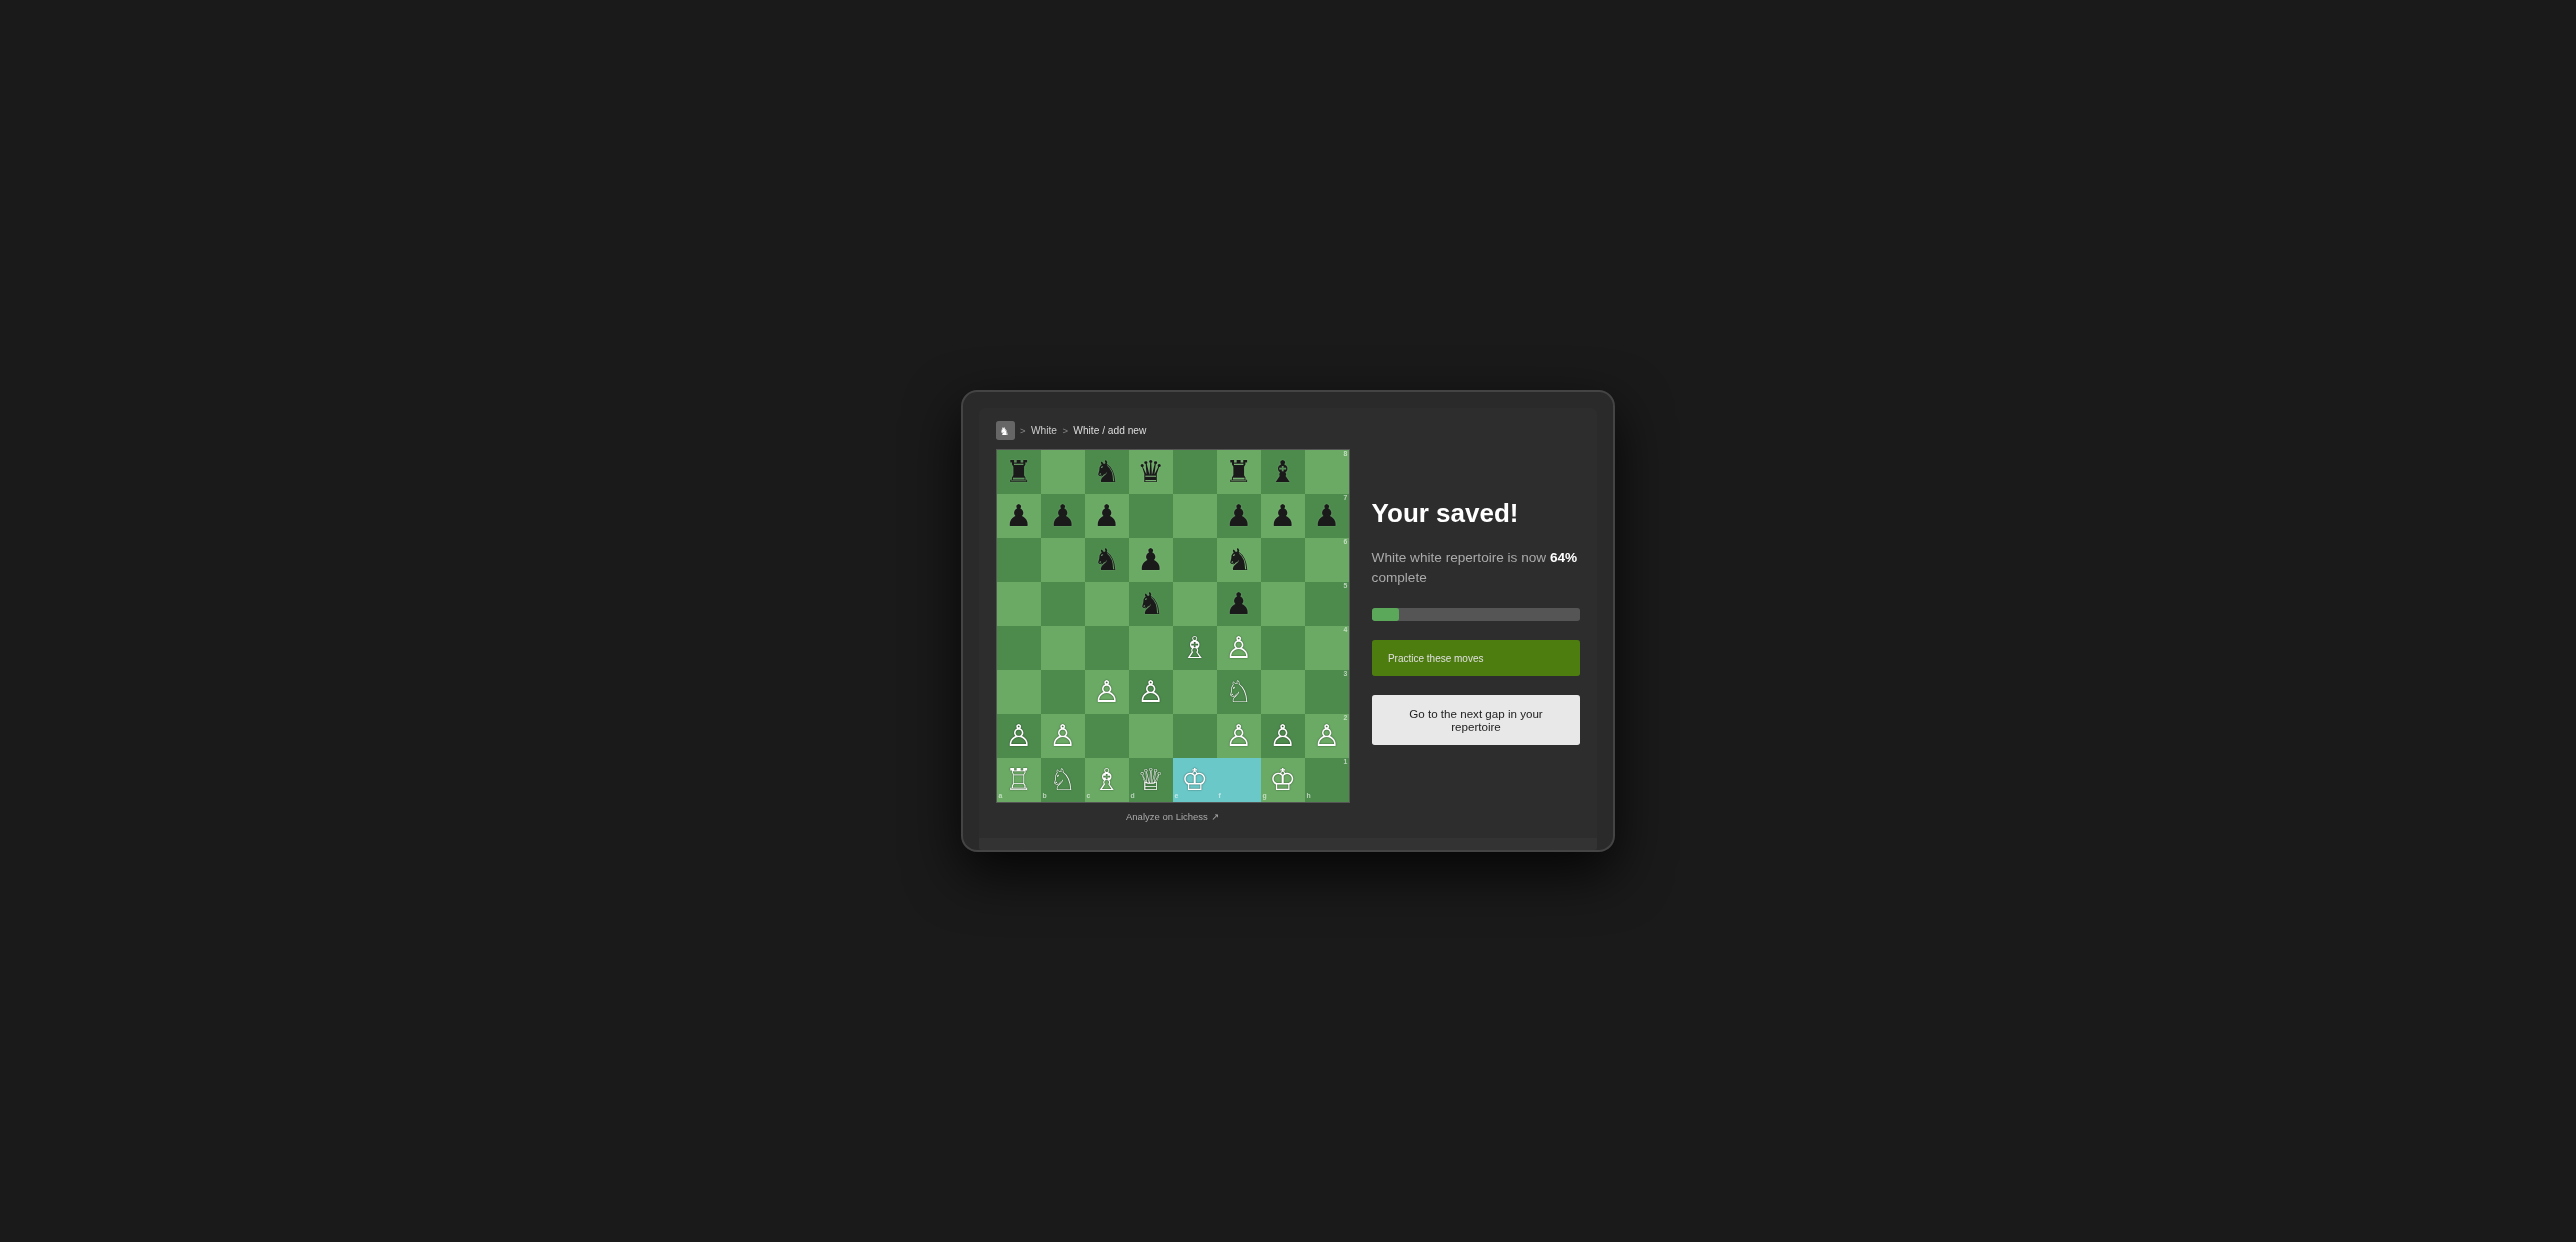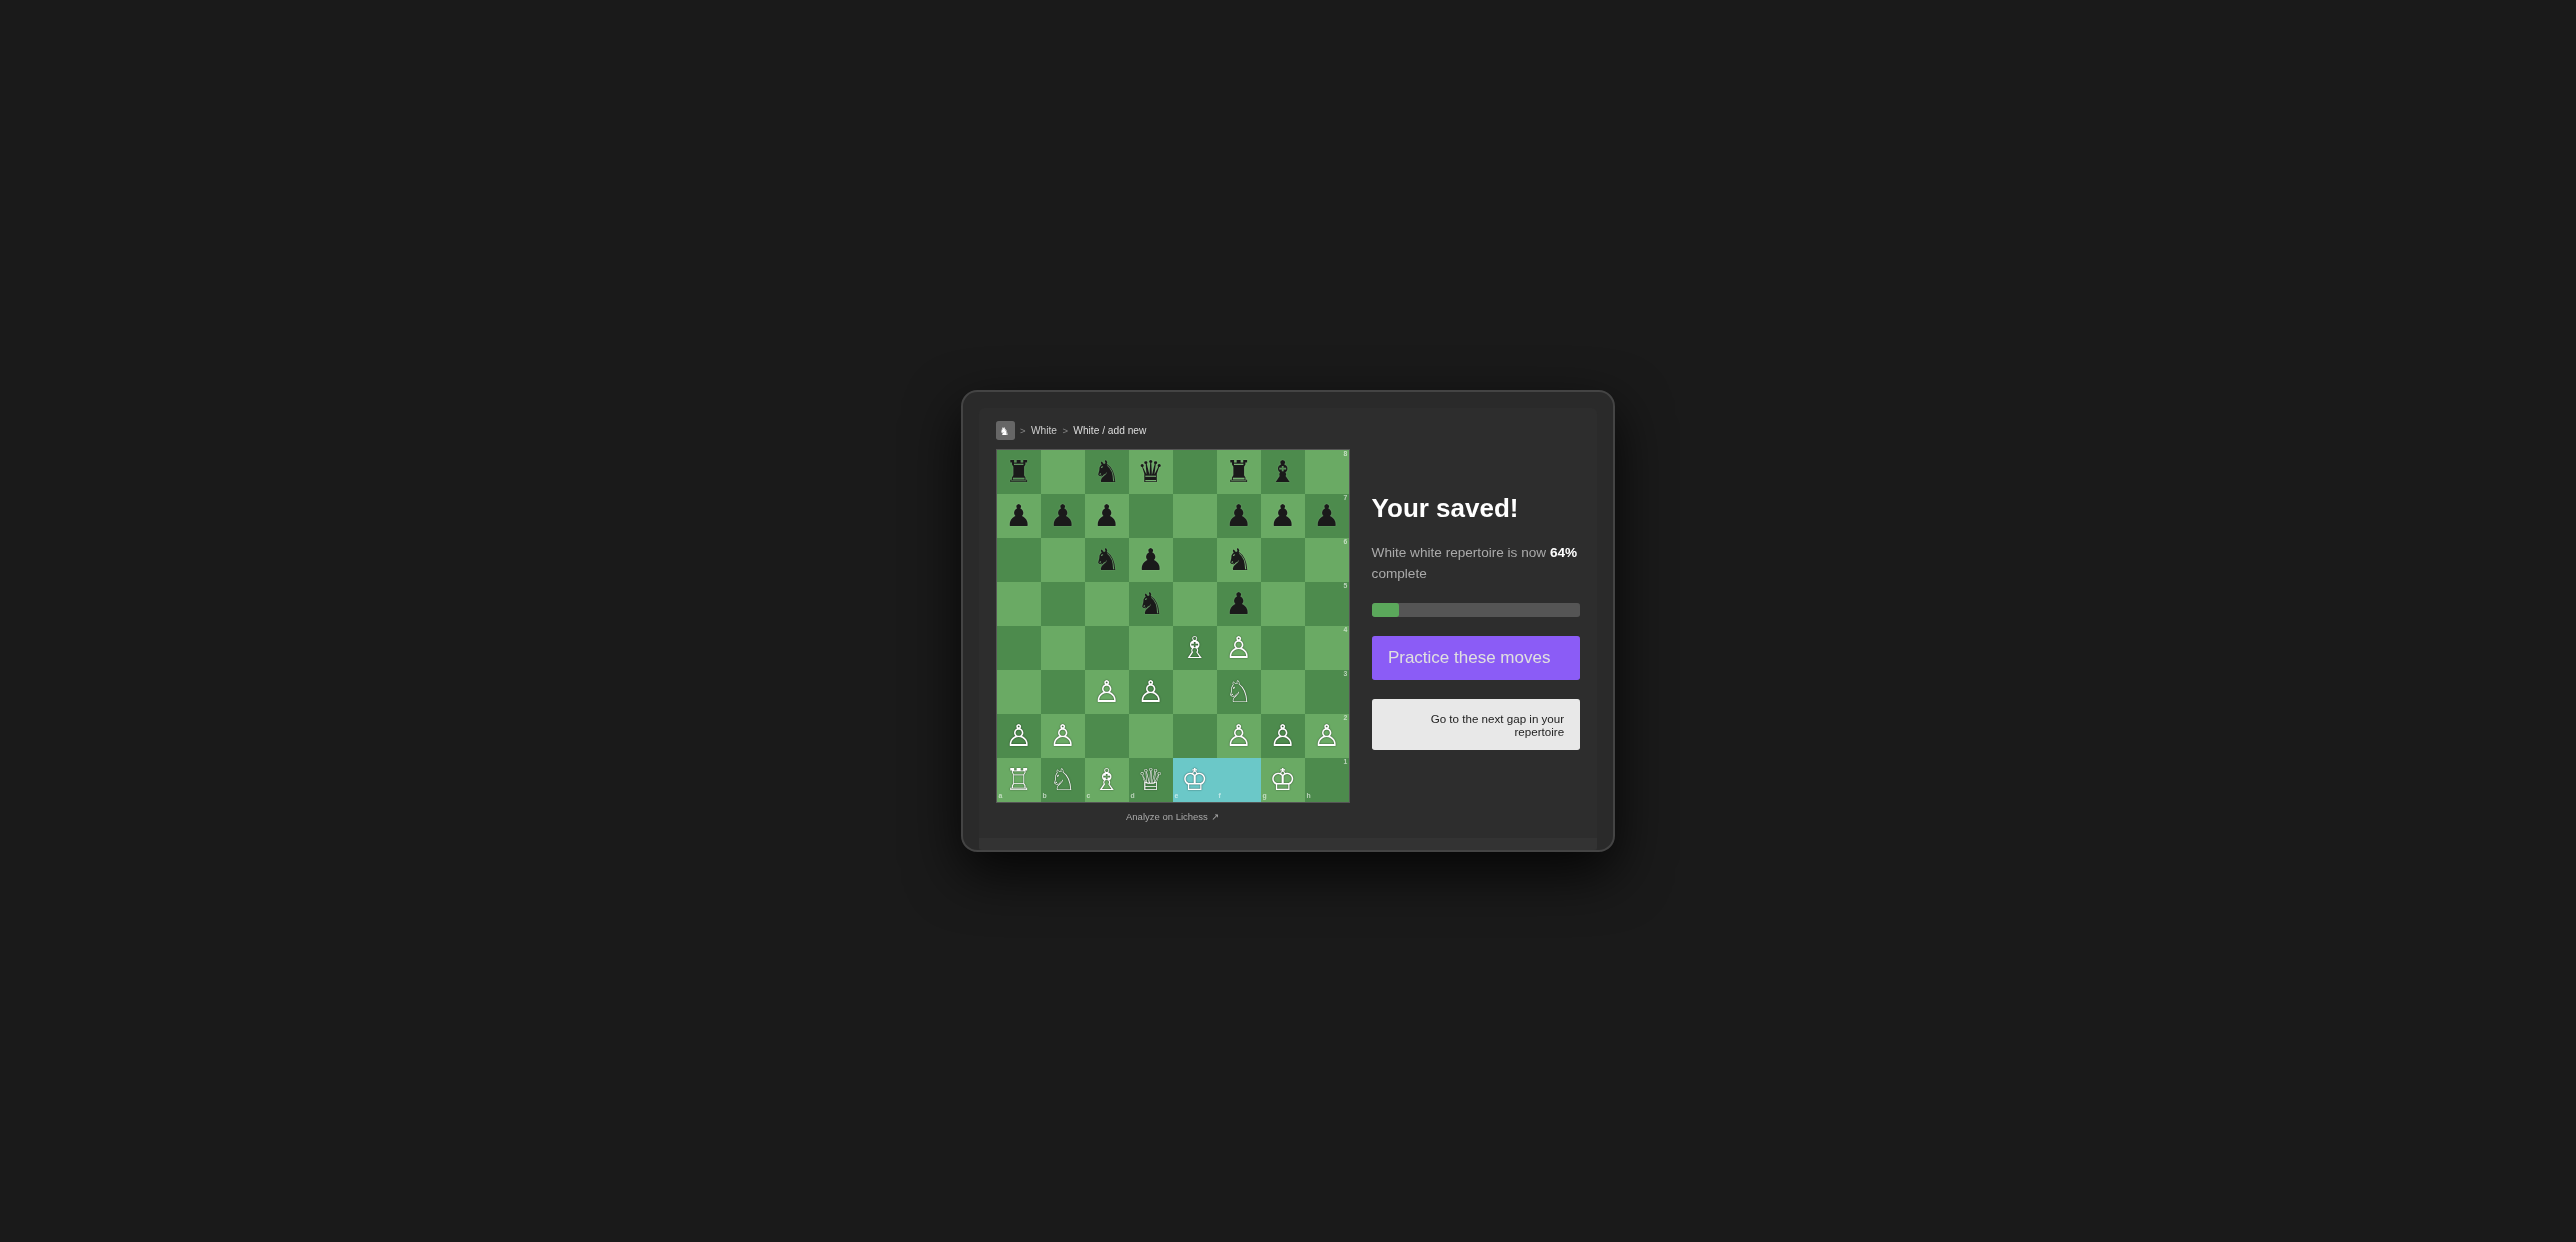--- a/index.html
+++ b/index.html
@@ -167,38 +167,38 @@
     }
 
     .progress-bar-fill {
       height: 100%;
       background: #5ba85b;
       border-radius: 2.7px;
       transition: width 0.3s;
     }
 
     .btn-practice {
-      background: #8b5cf6;
+      background: #4d7c0f;
       color: #e0e0e0;
       border: none;
       padding: 12.3px 16.3px;
-      font-size: 17px;
+      font-size: 10px;
       text-align: left;
       cursor: pointer;
       border-radius: 2.7px;
       width: 100%;
     }
 
     .btn-next-gap {
       background: #e8e8e8;
       color: #222;
       border: none;
       padding: 12.3px 16.3px;
       font-size: 11.6px;
-      text-align: right;
+      text-align: center;
       cursor: pointer;
       border-radius: 2.7px;
       width: 100%;
     }
 
     .laptop-bottom {
       height: 12.3px;
       background: #333;
       border-radius: 0 0 2.7px 2.7px;
     }

